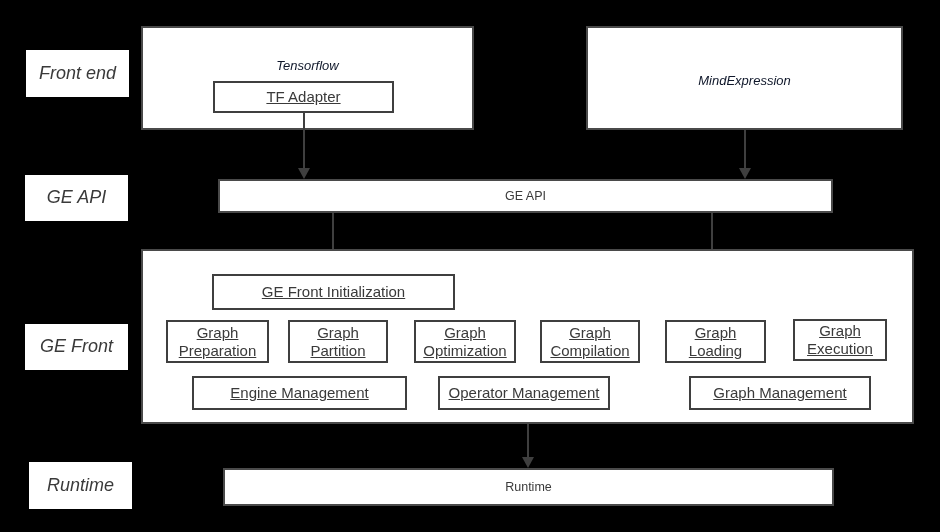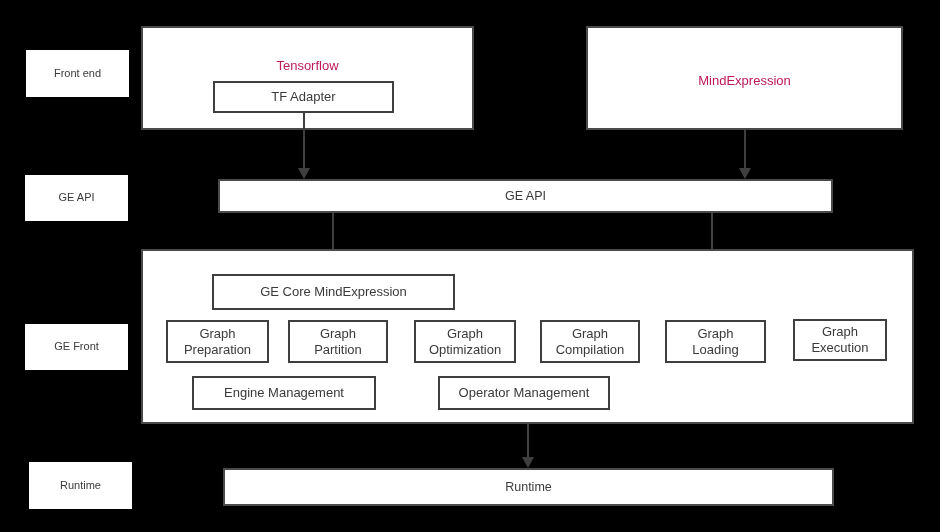--- a/index.html
+++ b/index.html
@@ -26,38 +26,41 @@
     align-items: center;
     justify-content: center;
     text-align: center;
     box-sizing: border-box;
     line-height: 1.2;
     white-space: pre-line;
   }
   
   .layer-label {
     border: none;
-    font-size: 11px;
+    font-size: 18px;
+    font-style: italic;
   }
   
   .node {
     border: 2px solid #3f3f3f;
-    font-size: 13px;
+    font-size: 15px;
+    text-decoration: underline;
   }
   
   .group {
     border: 2px solid #4a4a4a;
     background: #ffffff;
     align-items: flex-start;
     justify-content: center;
   }
   .group > .group-title {
     margin-top: 30px;
     font-size: 13px;
-    color: #be185d;
+    color: #0f172a;
+    font-style: italic;
   }
   
   .bar {
     border: 2px solid #4a4a4a;
     font-size: 12.5px;
   }
   
   .arrow {
     position: absolute;
   }
@@ -139,21 +142,21 @@
   <div class="arrow" style="left:711px; top:213px; height:62px;">
     <span class="shaft" style="height:51px;"></span>
     <span class="head" style="top:51px;"></span>
   </div>
 
   <div class="box group ge-core" style="left:141px; top:249px; width:773px; height:175px;">
     
   </div>
 
   <div class="box node" style="left:212px; top:274px; width:243px; height:36px;">
-    <span>GE Core MindExpression</span>
+    <span>GE Front Initialization</span>
   </div>
 
 
   <div class="box node" style="left:166px; top:320px; width:103px; height:43px;">
     <span>Graph
 Preparation</span>
   </div>
 
   <div class="box node" style="left:288px; top:320px; width:100px; height:43px;">
     <span>Graph
@@ -173,28 +176,31 @@
   <div class="box node" style="left:665px; top:320px; width:101px; height:43px;">
     <span>Graph
 Loading</span>
   </div>
 
   <div class="box node" style="left:793px; top:319px; width:94px; height:42px;">
     <span>Graph
 Execution</span>
   </div>
 
-  <div class="box node" style="left:192px; top:376px; width:184px; height:34px;justify-content:center;">
+  <div class="box node" style="left:192px; top:376px; width:215px; height:34px;justify-content:center;">
     <span>Engine Management</span>
   </div>
 
   <div class="box node" style="left:438px; top:376px; width:172px; height:34px;">
     <span>Operator Management</span>
   </div>
 
+  <div class="box node" style="left:689px; top:376px; width:182px; height:34px;">
+    <span>Graph Management</span>
+  </div>
 
   <div class="arrow" style="left:527px; top:424px; height:44px;">
     <span class="shaft" style="height:33px;"></span>
     <span class="head" style="top:33px;"></span>
   </div>
 
   <div class="box bar" style="left:223px; top:468px; width:611px; height:38px;">
     <span>Runtime</span>
   </div>
 

